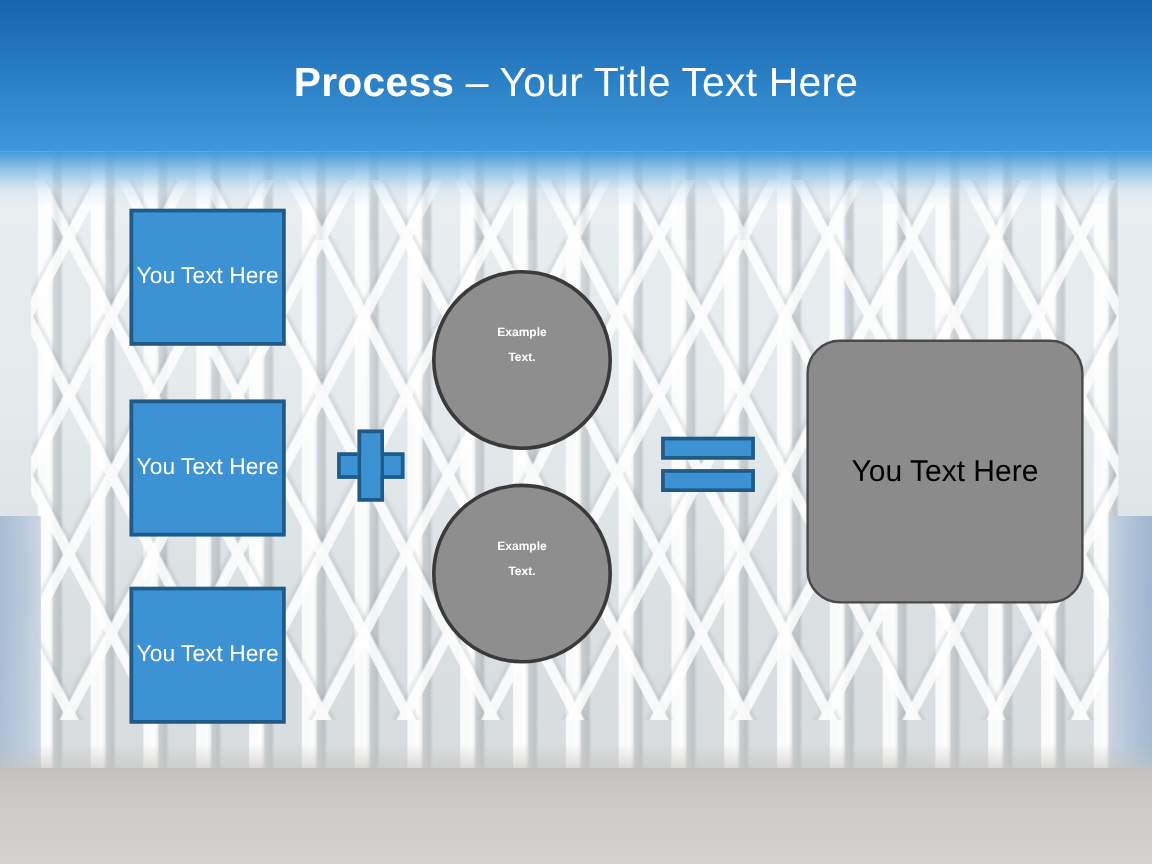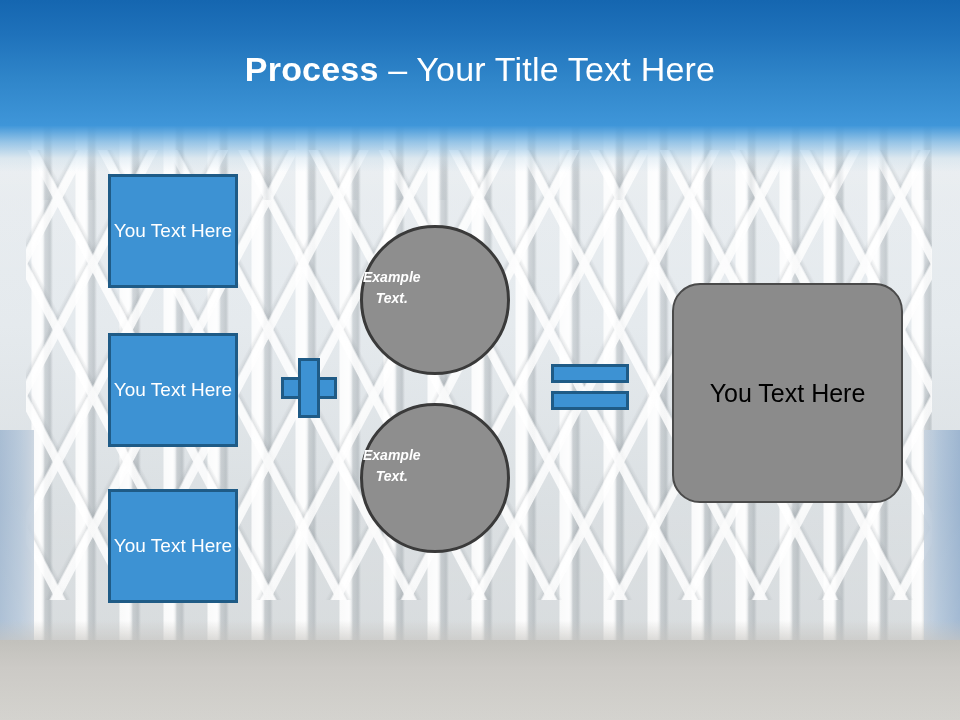--- a/index.html
+++ b/index.html
@@ -206,27 +206,27 @@
 
   
   .circle {
     position: absolute;
     width: 150px; height: 150px;
     border-radius: 50%;
     background: #8e8e8e;
     border: 3px solid #3a3a3a;
     box-sizing: border-box;
     color: #ffffff;
-    font-size: 14px;
+    font-size: 10px;
     font-weight: bold;
-    font-style: italic;
     line-height: 21px;
     text-align: center;
     display: flex;
     align-items: center;
+    justify-content: center;
   }
   .circle-inner { transform: translateY(-12px); }
   .circle-1 { left: 360px; top: 225px; }
   .circle-2 { left: 360px; top: 403px; }
 
   
   .result {
     position: absolute;
     left: 672px; top: 283px;
     width: 231px; height: 220px;

